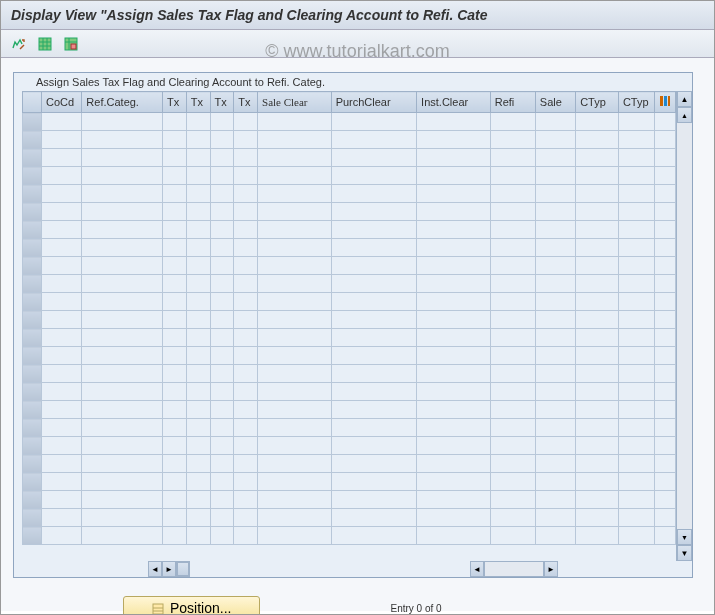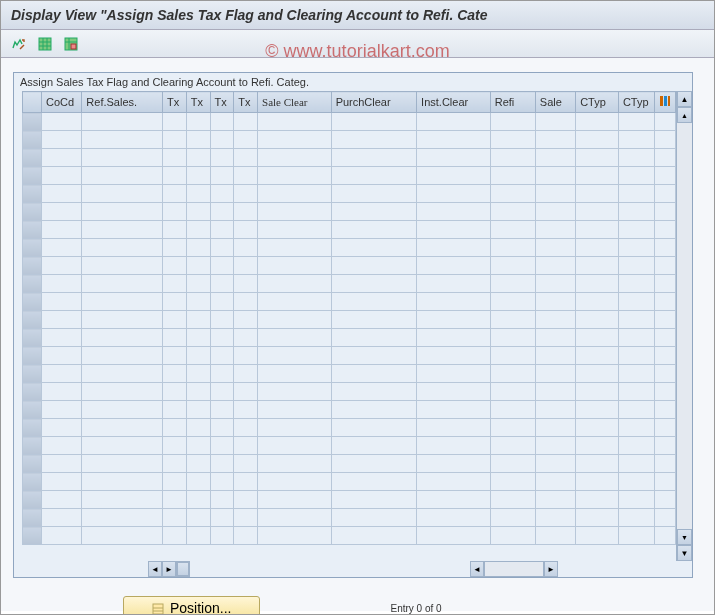--- a/index.html
+++ b/index.html
@@ -36,41 +36,42 @@
       display: flex;
       align-items: center;
       justify-content: center;
       cursor: pointer;
     }
     .watermark {
       position: absolute;
       top: 40px;
       left: 50%;
       transform: translateX(-50%);
-      color: #b91c1c;
+      color: #737373;
       font-size: 18px;
       opacity: 0.6;
       pointer-events: none;
       z-index: 100;
     }
     .content-area {
       padding: 14px 12px 0 12px;
       background: #f5f7fa;
       height: calc(100% - 60px);
     }
     .grid-panel {
       border: 1px solid #8fa5c0;
       background: #e8eff7;
       width: 680px;
     }
     .grid-title {
       padding: 3px 6px;
       font-size: 11px;
       color: #333;
       background: #e8eff7;
+      margin-left: 16px;
     }
     .grid-container {
       position: relative;
       height: 470px;
       display: flex;
       margin-left: 8px;
     }
     .grid-main {
       flex: 1;
       overflow: hidden;
@@ -222,21 +223,21 @@
 <div class="content-area">
   <div class="grid-panel">
     <div class="grid-title">Assign Sales Tax Flag and Clearing Account to Refi. Categ.</div>
     <div class="grid-container">
       <div class="grid-main">
         <table class="grid">
           <thead>
             <tr>
               <th class="row-selector-head"></th>
               <th class="col-cocd">CoCd</th>
-              <th class="col-refcateg">Ref.Sales.</th>
+              <th class="col-refcateg">Ref.Categ.</th>
               <th class="col-tx">Tx</th>
               <th class="col-tx">Tx</th>
               <th class="col-tx">Tx</th>
               <th class="col-tx">Tx</th>
               <th class="col-saleclear">Sale Clear</th>
               <th class="col-purchclear">PurchClear</th>
               <th class="col-instclear">Inst.Clear</th>
               <th class="col-type">Refi</th>
               <th class="col-ctry">Sale</th>
               <th class="col-ctyp">CTyp</th>

